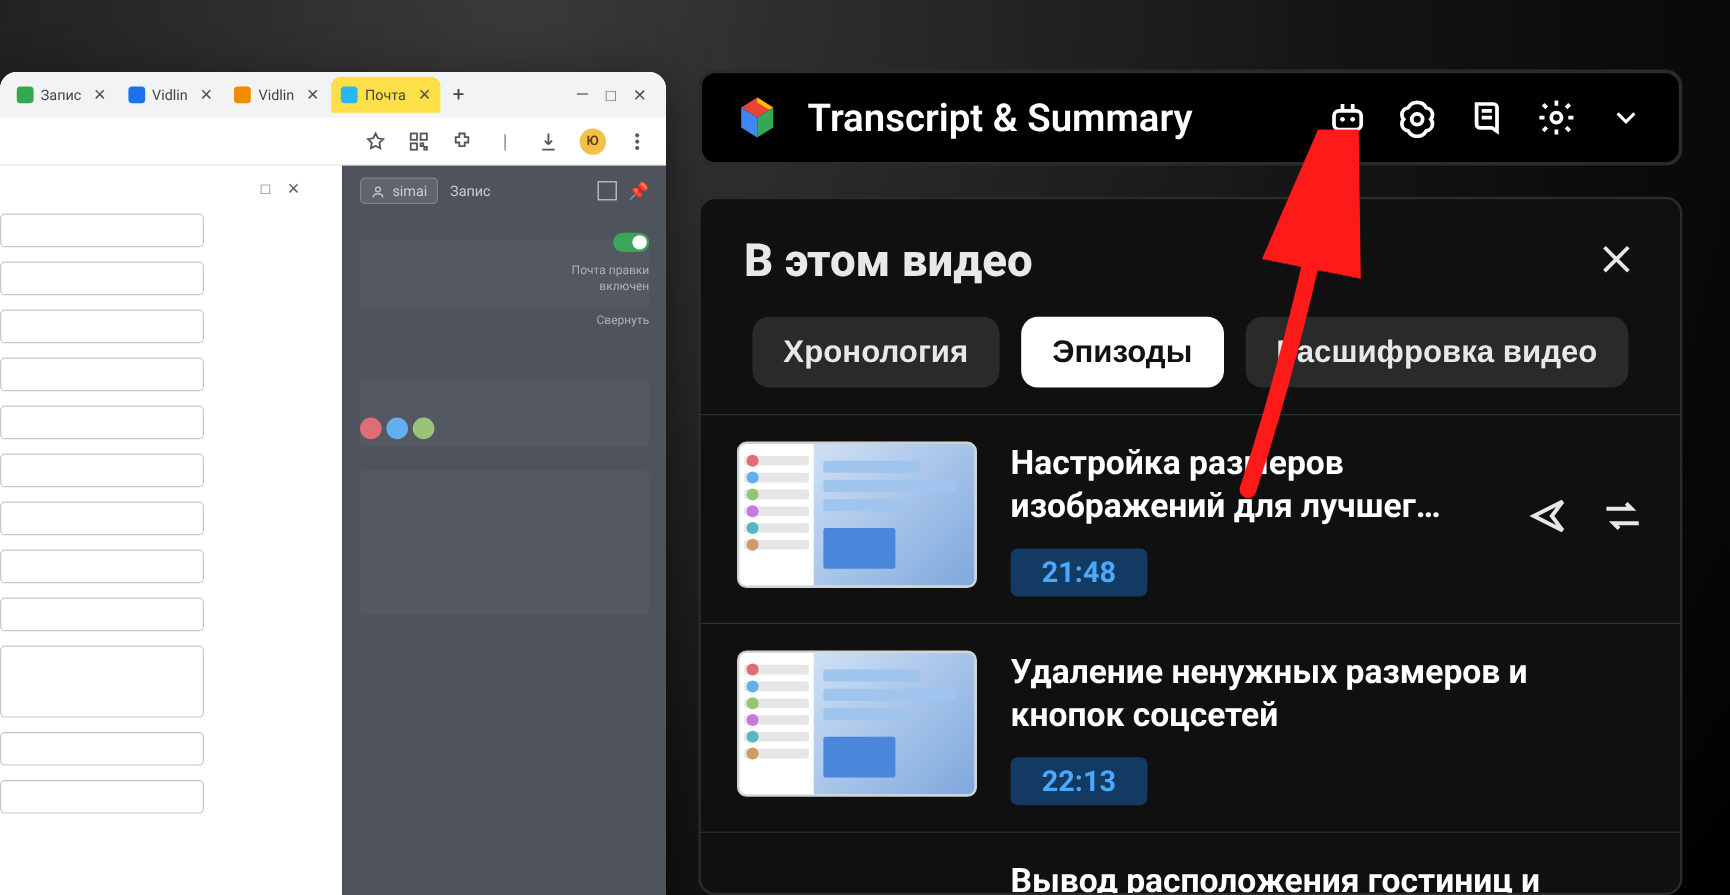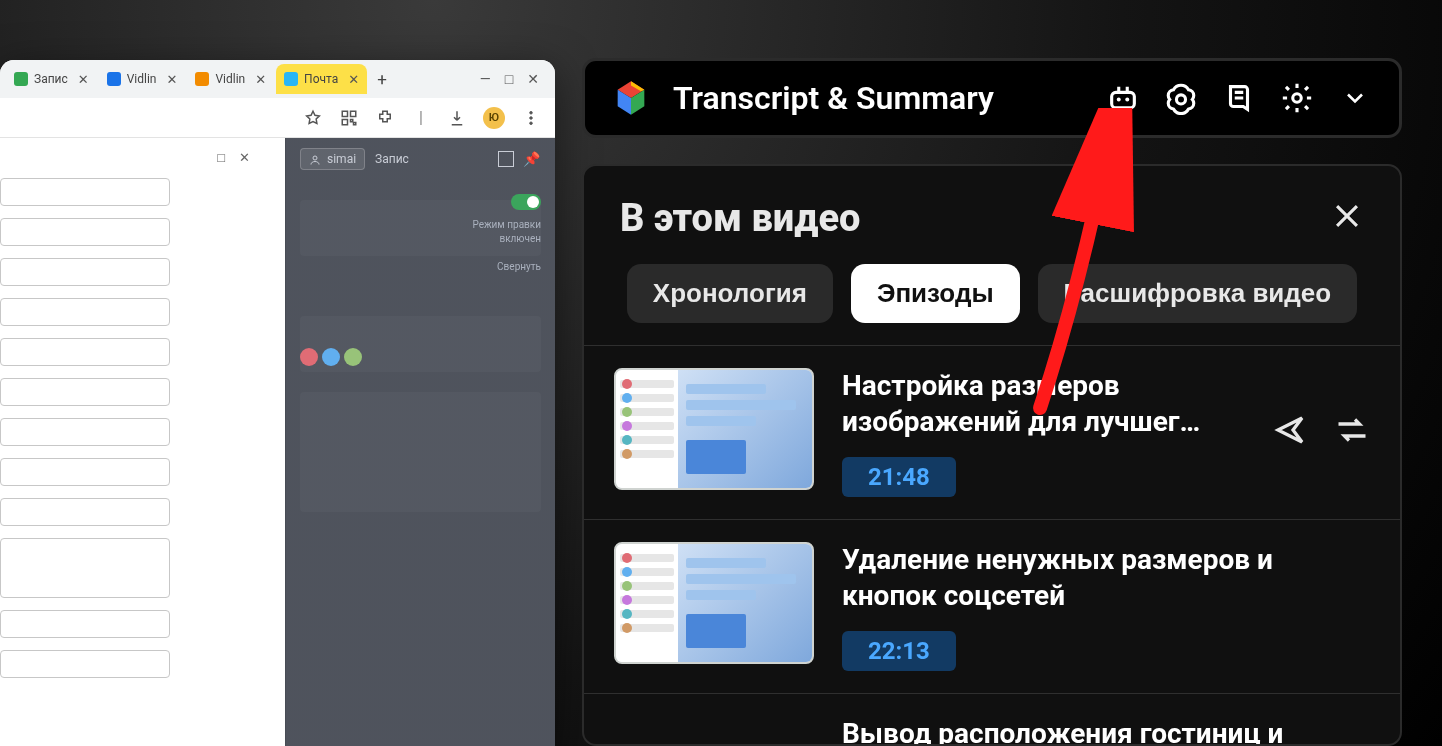--- a/index.html
+++ b/index.html
@@ -191,21 +191,21 @@
               <path d="M4 21c0-4 4-6 8-6s8 2 8 6"></path>
             </svg>
           <span>simai</span>
         </span>
         <span class="link">Запис</span>
         <span class="sq"></span>
         <span class="pin">📌</span>
       </div>
       <div class="shade-right">
         <span class="toggle"></span><br>
-        <span>Режим правки</span><br>
+        <span>Почта правки</span><br>
         <span>включен</span><br><br>
         <span>Свернуть</span>
       </div>
       <div class="shade-block"></div>
       <div class="avstrip">
         <span style="background:#e06c75"></span>
         <span style="background:#61afef"></span>
         <span style="background:#98c379"></span>
       </div>
       <div class="shade-block" style="margin-top:60px"></div>

